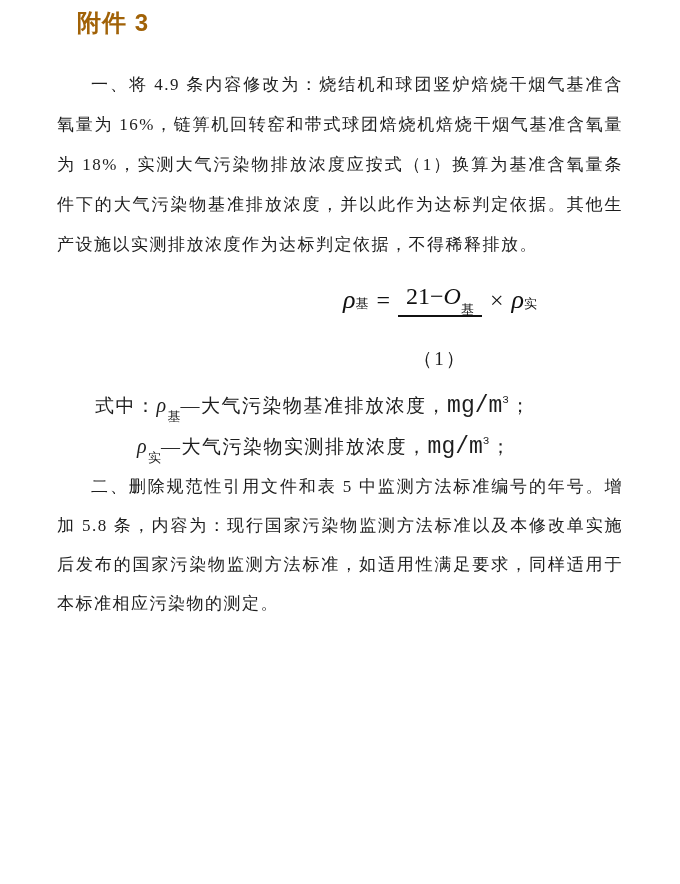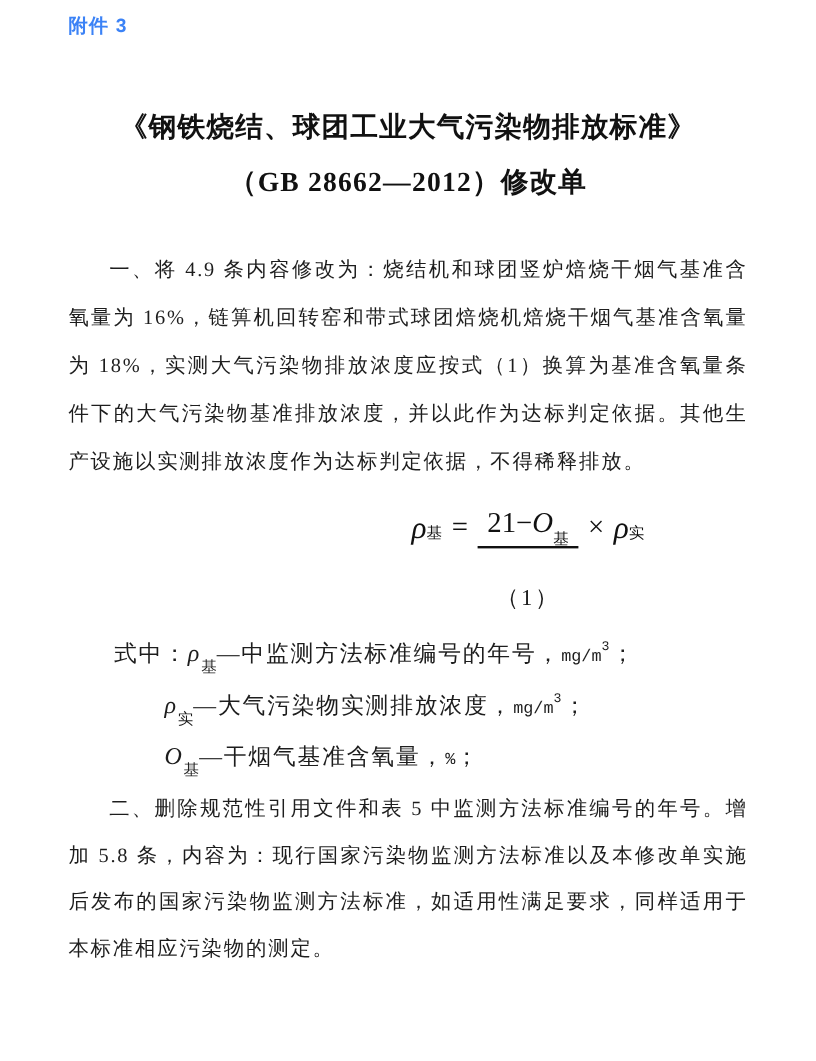--- a/index.html
+++ b/index.html
@@ -17,24 +17,25 @@
   .page {
     box-sizing: border-box;
     width: 680px;
     height: 884px;
     padding: 10px 57px 0 57px;
     background: #ffffff;
   }
   .annex {
     font-family: "Liberation Sans", "DejaVu Sans", sans-serif;
     font-weight: 600;
-    font-size: 16px;
+    font-size: 24px;
     line-height: 25px;
     letter-spacing: 1px;
-    color: #3b82f6;
+    color: #a16207;
+    margin-left: 20px;
   }
   .title {
     margin: 48px 0 0 0;
     text-align: center;
     font-weight: 700;
     font-size: 23px;
     line-height: 46px;
     letter-spacing: 1px;
     color: #111111;
   }
@@ -128,42 +129,38 @@
   }
   .def-line.first {
     margin-left: 38px;
   }
   .def-line .sym {
     font-style: italic;
     font-size: 20px;
   }
   .def-line .unit {
     font-family: "Liberation Mono", "DejaVu Sans Mono", monospace;
-    font-size: 14px;
+    font-size: 23px;
     letter-spacing: 0;
   }
   .def-line sup {
     font-size: 11px;
     line-height: 0;
     position: relative;
     top: -2px;
     font-family: "Liberation Mono", "DejaVu Sans Mono", monospace;
   }
 </style>
 </head>
 <body>
 
 <div class="page">
 
   <div class="annex">附件 3</div>
 
-  <h1 class="title">
-    <span class="title-line">《钢铁烧结、球团工业大气污染物排放标准》</span>
-    <span class="title-line">（GB 28662—2012）修改单</span>
-  </h1>
 
   <p class="body-para">一、将 4.9 条内容修改为：烧结机和球团竖炉焙烧干烟气基准含氧量为 16%，链箅机回转窑和带式球团焙烧机焙烧干烟气基准含氧量为 18%，实测大气污染物排放浓度应按式（1）换算为基准含氧量条件下的大气污染物基准排放浓度，并以此作为达标判定依据。其他生产设施以实测排放浓度作为达标判定依据，不得稀释排放。</p>
 
   <div class="formula-wrap">
     <span class="formula">
       <span class="sym-italic rho">ρ</span>
         <sub>基</sub>
       <span class="op">=</span>
       <span class="frac">
         <span class="num"><span>21−</span><span class="sym-italic">O</span><sub>基</sub></span>
@@ -172,29 +169,26 @@
       <span class="sym-italic rho">ρ</span>
         <sub>实</sub>
     </span>
   </div>
 
   <div class="formula-number">（1）</div>
 
   <div class="definitions">
 
     <div class="def-line first">
-      <span>式中：</span><span class="sym">ρ</span><sub>基</sub><span>—</span><span>中监测方法标准编号的年号，</span><span class="unit">mg/m</span><sup>3</sup><span>；</span>
+      <span>式中：</span><span class="sym">ρ</span><sub>基</sub><span>—</span><span>大气污染物基准排放浓度，</span><span class="unit">mg/m</span><sup>3</sup><span>；</span>
     </div>
 
     <div class="def-line">
       <span class="sym">ρ</span><sub>实</sub><span>—</span><span>大气污染物实测排放浓度，</span><span class="unit">mg/m</span><sup>3</sup><span>；</span>
     </div>
 
-    <div class="def-line">
-      <span class="sym">O</span><sub>基</sub><span>—</span><span>干烟气基准含氧量，</span><span class="unit">%</span><span>；</span>
-    </div>
 
 
   </div>
 
   <p class="body-para second">二、删除规范性引用文件和表 5 中监测方法标准编号的年号。增加 5.8 条，内容为：现行国家污染物监测方法标准以及本修改单实施后发布的国家污染物监测方法标准，如适用性满足要求，同样适用于本标准相应污染物的测定。</p>
 
 </div>
 
 </body></html>

